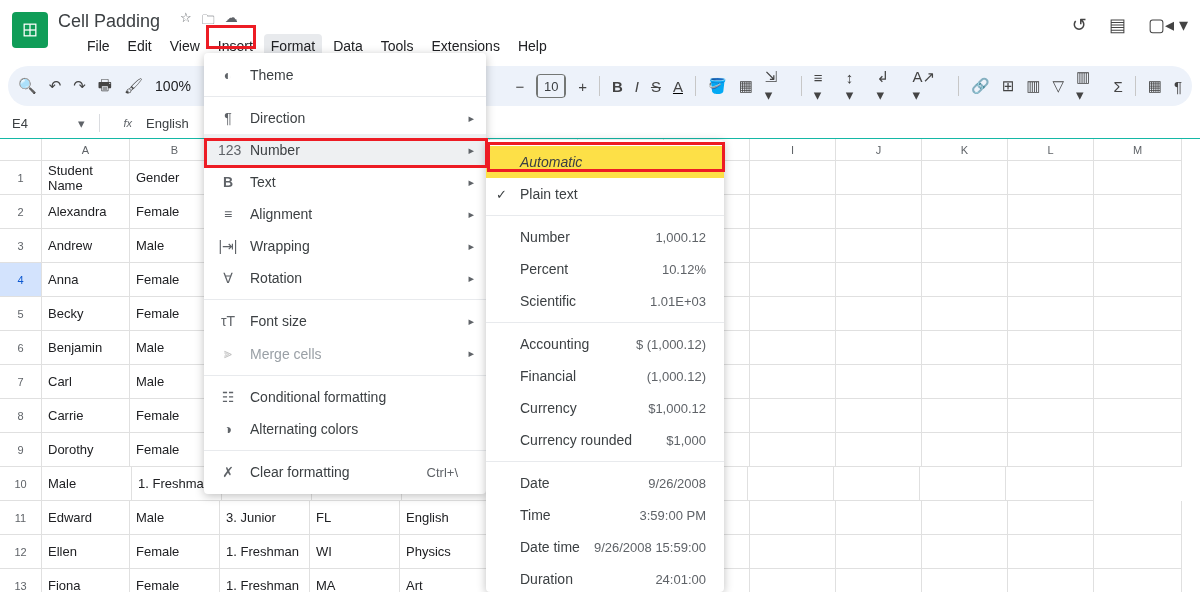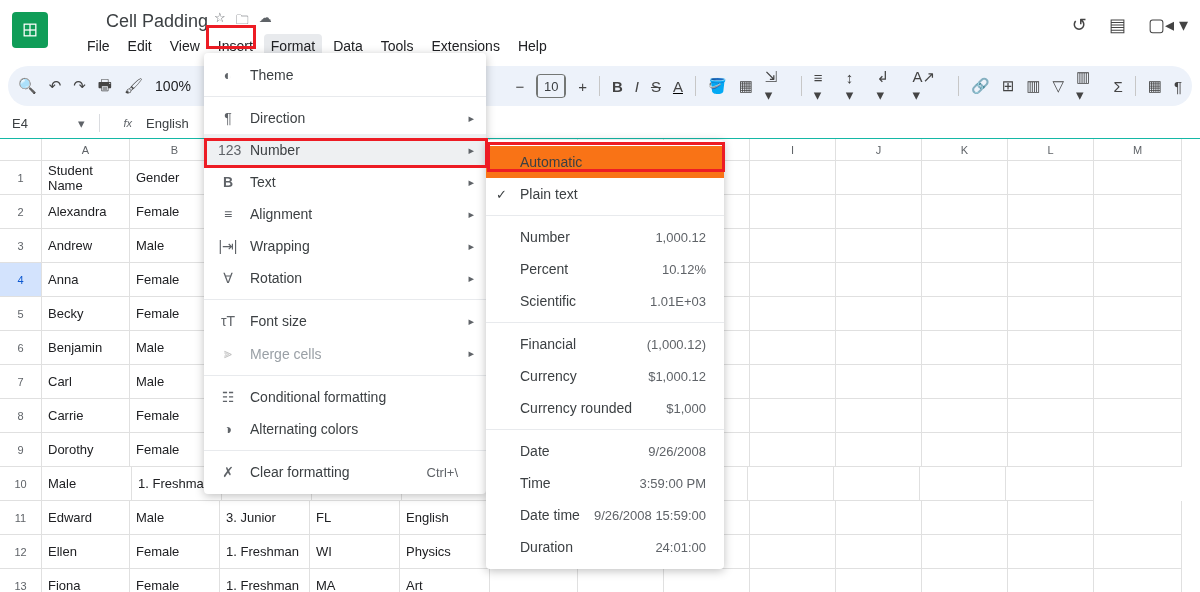--- a/index.html
+++ b/index.html
@@ -1,21 +1,21 @@
 <!DOCTYPE html>
 <html><head>
 <meta charset="utf-8">
 <style>
 * { box-sizing: border-box; margin: 0; padding: 0; font-family: Arial, Helvetica, sans-serif; }
 body { background: #fff; width: 1200px; height: 592px; overflow: hidden; font-size: 13px; color: #3c4043; }
 .header { display:flex; align-items:flex-start; padding: 8px 12px 0 12px; gap: 10px; }
 .logo { width: 36px; height: 36px; background:#0f9d58; border-radius:4px; display:flex; align-items:center; justify-content:center; color:#fff; margin-top:4px;}
 .logo svg { width:20px; height:20px; }
 .title-area { flex:1; }
-.title-row { display:flex; align-items:center; gap:6px; padding-top:2px;margin-left:48px;}
+.title-row { display:flex; align-items:center; gap:20px; padding-top:2px;}
 .doc-title { font-size:18px; color:#3c4043; }
 .title-icons { display:flex; gap:10px; color:#5f6368; }
 .title-icons span { cursor:pointer; }
 .menu-bar { display:flex; gap:4px; margin-top:2px;margin-left:22px; }
 .menu-item { padding:4px 7px; font-size:14px; color:#202124; border-radius:4px; cursor:pointer; }
 .menu-item.active { background:#e8eaed; }
 .header-right { display:flex; align-items:center; gap:22px; padding-top:6px; color:#444;}
 .header-right .hicon { cursor:pointer; font-size:18px; }
 
 .toolbar { margin:8px 8px 0 8px; background:#edf2fa; border-radius:24px; padding: 5px 10px; display:flex; align-items:center; gap:12px; height:40px;}
@@ -49,21 +49,21 @@
 .fm-item.disabled { color:#9aa0a6;}
 .fm-item.disabled .fmicon { color:#c0c0c0;}
 .fm-sep { height:1px; background:#e8eaed; margin:5px 0;}
 .fm-shortcut { position:absolute; right:28px; font-size:13px; color:#5f6368;}
 .fm-hl { background:#eef0f2;}
 
 .number-menu { position:absolute; left:486px; top:140px; width:238px; background:#fff; border-radius:4px; box-shadow: 0 2px 10px rgba(0,0,0,0.25); padding:6px 0; z-index:11; max-height:452px; overflow:hidden;}
 .nm-item { display:flex; align-items:center; justify-content:space-between; padding:8px 18px 8px 34px; font-size:14px; color:#3c4043; cursor:pointer; position:relative;}
 .nm-item .sample { color:#5f6368; font-size:13px;}
 .nm-item .check { position:absolute; left:10px; font-size:13px;}
-.nm-hl { background:#f97316;}
+.nm-hl { background:#fde047;font-style:italic;}
 
 .red-box-menu { position:absolute; left:206px; top:25px; width:50px; height:24px; border:3px solid #ed1c24; z-index:5; pointer-events:none;}
 .red-box-number { position:absolute; left:204px; top:138px; width:284px; height:30px; border:3px solid #ed1c24; z-index:15; pointer-events:none;}
 .red-box-auto { position:absolute; left:487px; top:142px; width:238px; height:30px; border:3px solid #ed1c24; z-index:15; pointer-events:none;}
 
 .wA{width:88px}.wB{width:90px}.wC{width:90px}.wD{width:90px}.wE{width:90px}.wF{width:88px}.wG{width:86px}.wH{width:86px}.wI{width:86px}.wJ{width:86px}.wK{width:86px}.wL{width:86px}.wM{width:88px}
 </style>
 </head>
 <body>
 
@@ -471,20 +471,24 @@
   <div class="nm-item">
       <span>Percent</span>
       <span class="sample">10.12%</span>
     </div>
   <div class="nm-item">
       <span>Scientific</span>
       <span class="sample">1.01E+03</span>
     </div>
   <div class="fm-sep"></div>
   <div class="nm-item">
+      <span>Accounting</span>
+      <span class="sample">$ (1,000.12)</span>
+    </div>
+  <div class="nm-item">
       <span>Financial</span>
       <span class="sample">(1,000.12)</span>
     </div>
   <div class="nm-item">
       <span>Currency</span>
       <span class="sample">$1,000.12</span>
     </div>
   <div class="nm-item">
       <span>Currency rounded</span>
       <span class="sample">$1,000</span>

